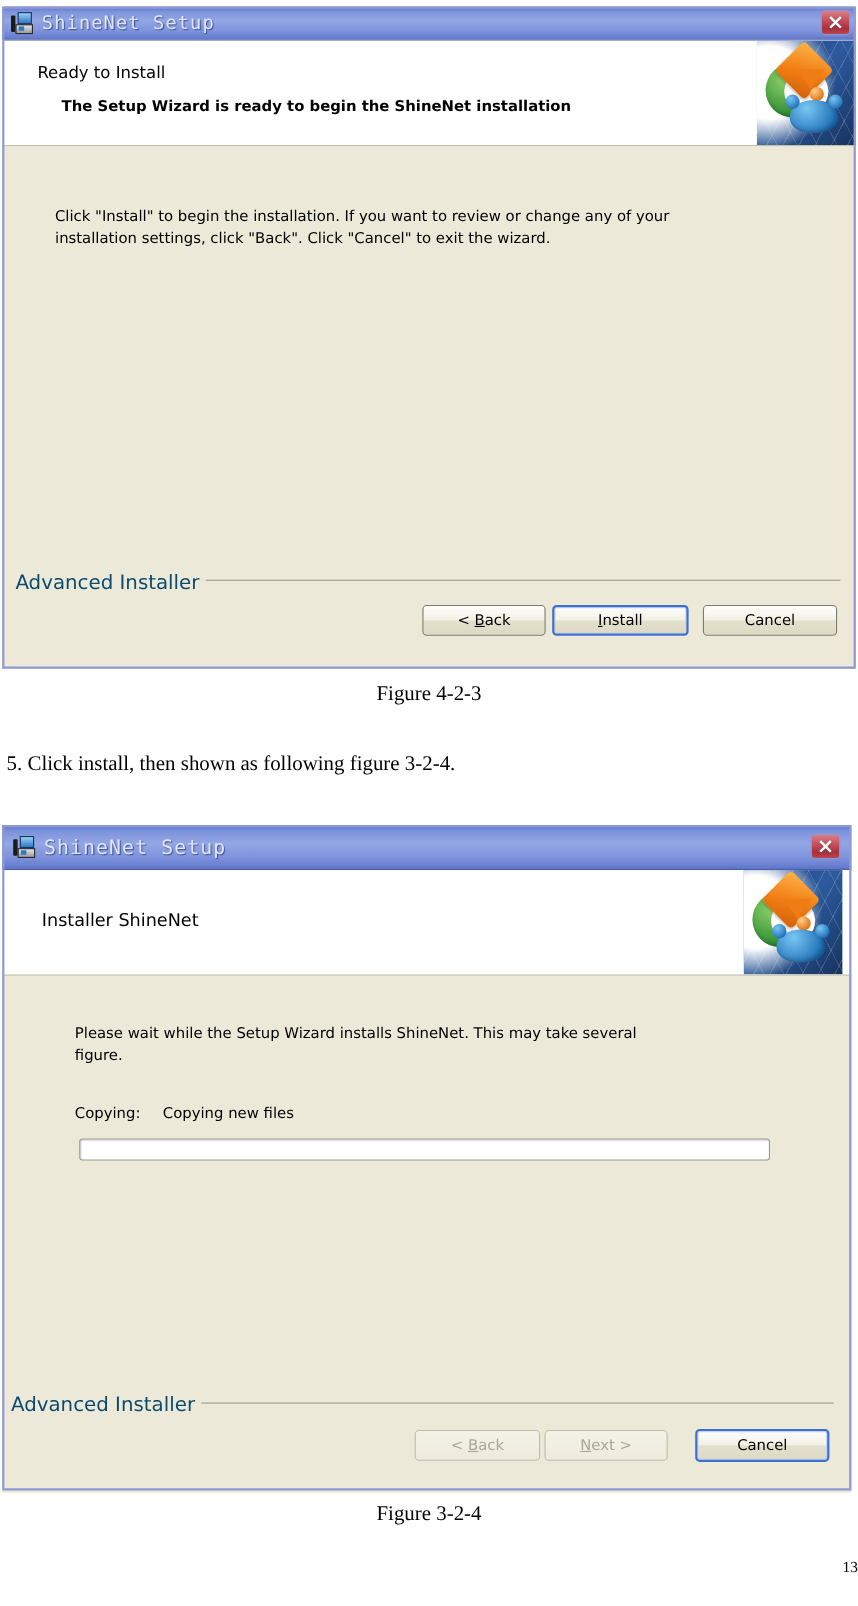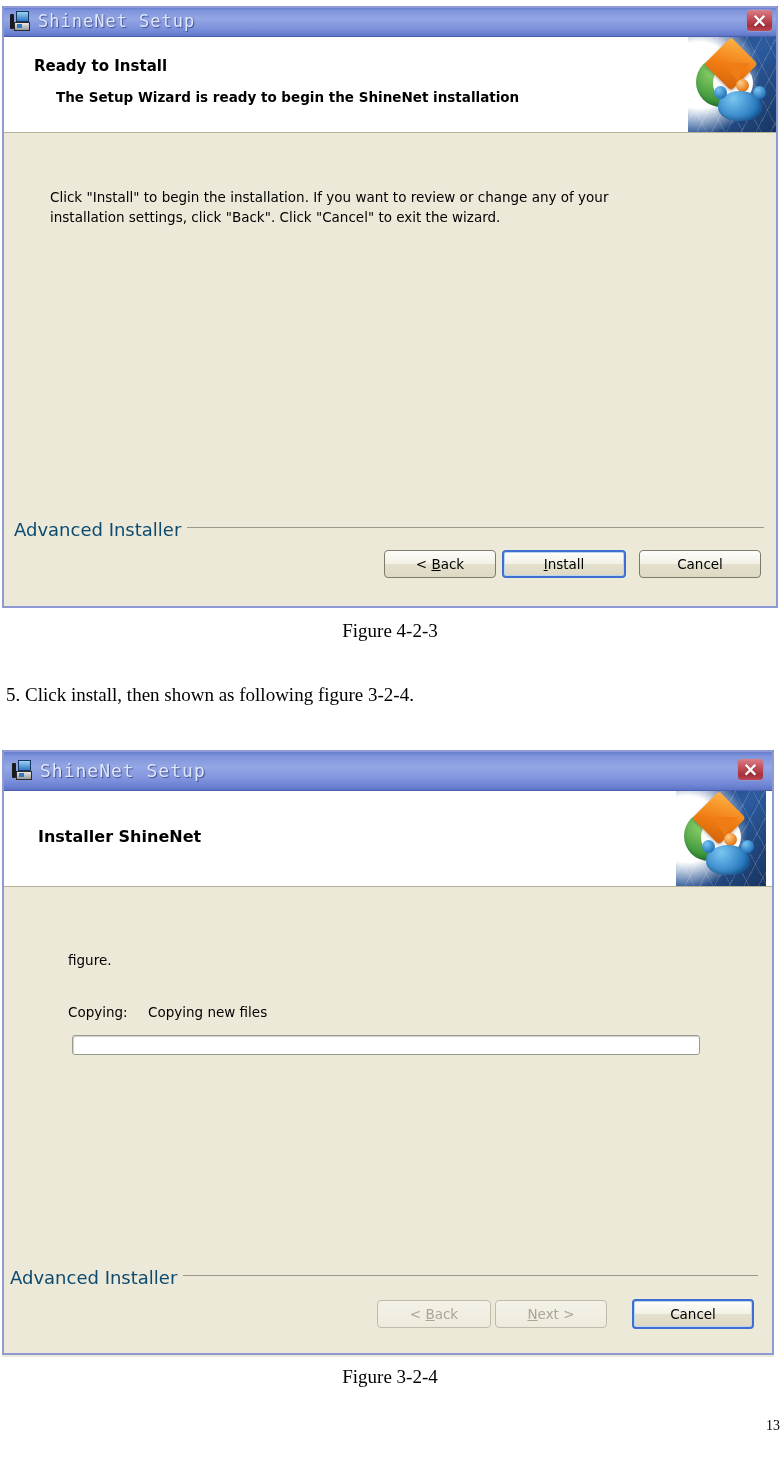--- a/index.html
+++ b/index.html
@@ -101,21 +101,21 @@
 
   
   .banner {
     position: relative;
     background: #ffffff;
     border-bottom: 1px solid #b5b096;
     overflow: hidden;
   }
   .banner-title {
     position: absolute;
-    font-weight: bold;
+    font-weight: normal;
     color: #000000;
     font-size: 15px;
   }
   .banner-sub {
     position: absolute;
     color: #000000;
     font-size: 13.5px;
     font-weight: bold;
   }
   
@@ -366,20 +366,21 @@
       <span class="art-bg"></span>
       <span class="art-green"></span>
       <span class="art-diamond"></span>
       <span class="art-arrow"></span>
       <span class="art-knob"></span>
       <span class="art-blue"></span>
     </span>
   </div>
 
   <div class="dlg-body" style="height:470px;">
+    <span class="body-text" style="left:66px; top:44px;">Please wait while the Setup Wizard installs ShineNet.  This may take several</span>
     <span class="body-text" style="left:66px; top:64px;">figure.</span>
 
     <span class="status-row" style="left:66px; top:117px;">
       <span class="status-label">Copying:</span>
       <span>Copying new files</span>
     </span>
 
     <span class="progress-outer" style="left:70px; top:148px; width:628px; height:20px;">
       <span class="progress-fill" id="progress-fill" style="width: 75%;"></span>
     </span>

